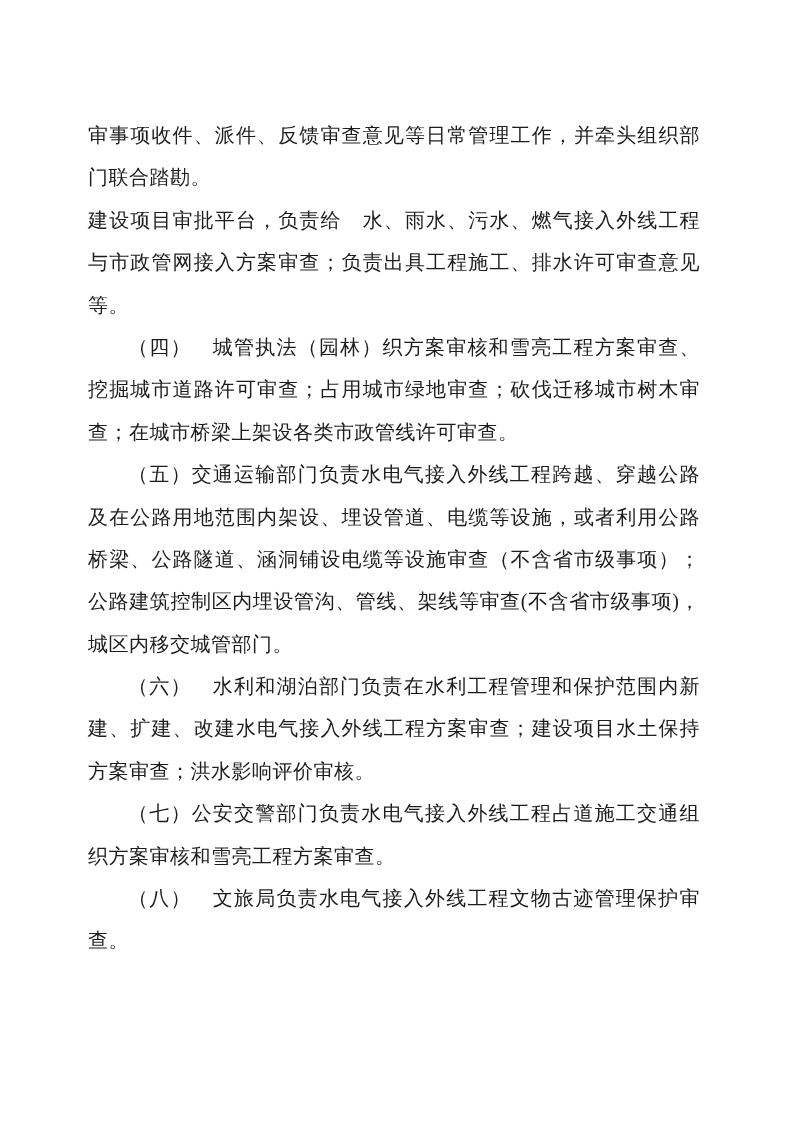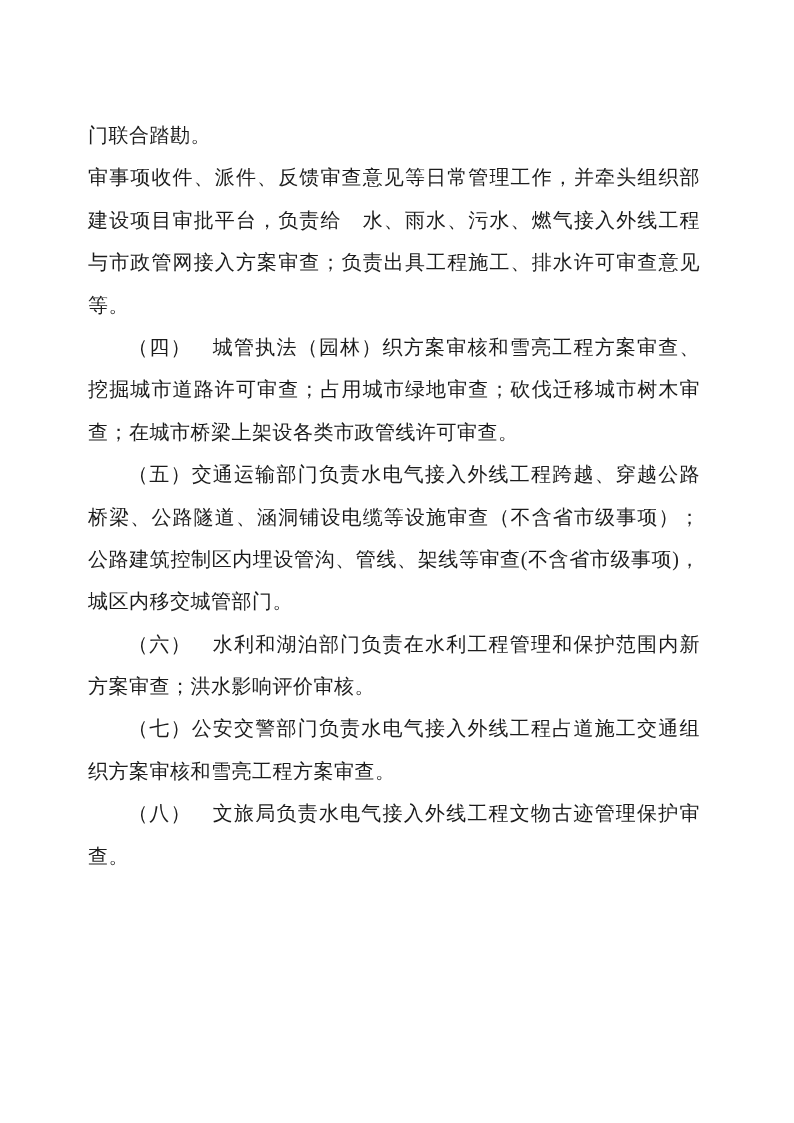--- a/index.html
+++ b/index.html
@@ -36,32 +36,34 @@
   }
   .text-line.indent {
     padding-left: 40px;
   }
 </style>
 </head>
 <body>
 
 <div class="page">
   <div class="doc-body" id="doc-body">
+      <div class="text-line fill">审事项收件、派件、反馈审查意见等日常管理工作，并牵头组织部</div>
       <div class="text-line">门联合踏勘。</div>
-      <div class="text-line fill">审事项收件、派件、反馈审查意见等日常管理工作，并牵头组织部</div>
       <div class="text-line fill">建设项目审批平台，负责给　水、雨水、污水、燃气接入外线工程</div>
       <div class="text-line fill">与市政管网接入方案审查；负责出具工程施工、排水许可审查意见</div>
       <div class="text-line">等。</div>
       <div class="text-line fill indent">（四）　城管执法（园林）织方案审核和雪亮工程方案审查、</div>
       <div class="text-line fill">挖掘城市道路许可审查；占用城市绿地审查；砍伐迁移城市树木审</div>
       <div class="text-line">查；在城市桥梁上架设各类市政管线许可审查。</div>
       <div class="text-line fill indent">（五）交通运输部门负责水电气接入外线工程跨越、穿越公路</div>
+      <div class="text-line fill">及在公路用地范围内架设、埋设管道、电缆等设施，或者利用公路</div>
       <div class="text-line fill">桥梁、公路隧道、涵洞铺设电缆等设施审查（不含省市级事项）；</div>
       <div class="text-line fill">公路建筑控制区内埋设管沟、管线、架线等审查(不含省市级事项)，</div>
       <div class="text-line">城区内移交城管部门。</div>
       <div class="text-line fill indent">（六）　水利和湖泊部门负责在水利工程管理和保护范围内新</div>
+      <div class="text-line fill">建、扩建、改建水电气接入外线工程方案审查；建设项目水土保持</div>
       <div class="text-line">方案审查；洪水影响评价审核。</div>
       <div class="text-line fill indent">（七）公安交警部门负责水电气接入外线工程占道施工交通组</div>
       <div class="text-line">织方案审核和雪亮工程方案审查。</div>
       <div class="text-line fill indent">（八）　文旅局负责水电气接入外线工程文物古迹管理保护审</div>
       <div class="text-line">查。</div>
     </div>
 </div>
 
 </body></html>

